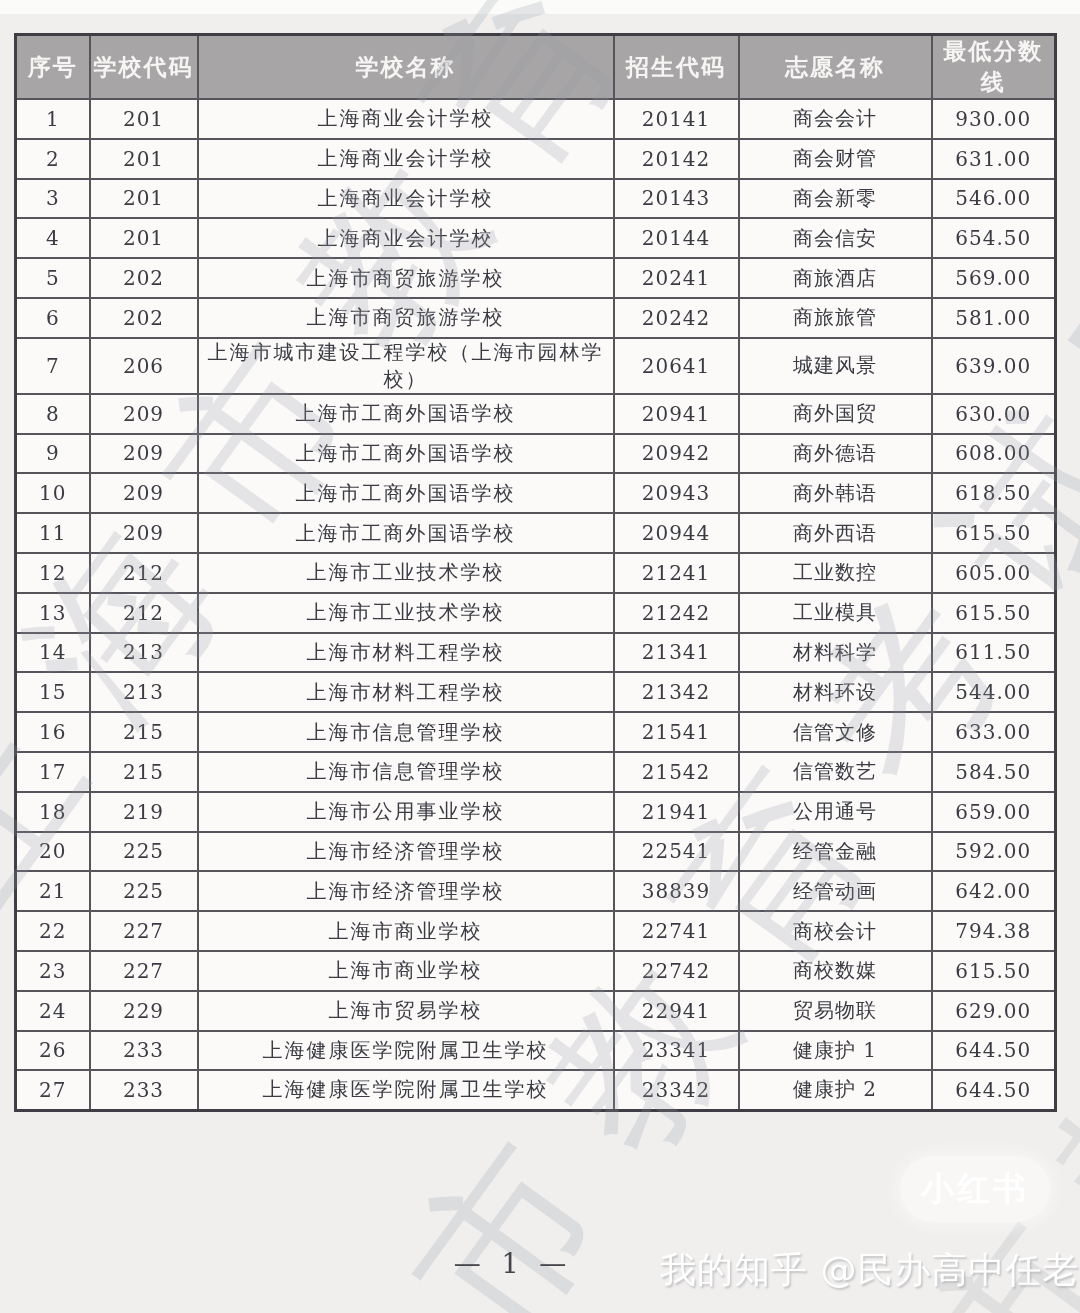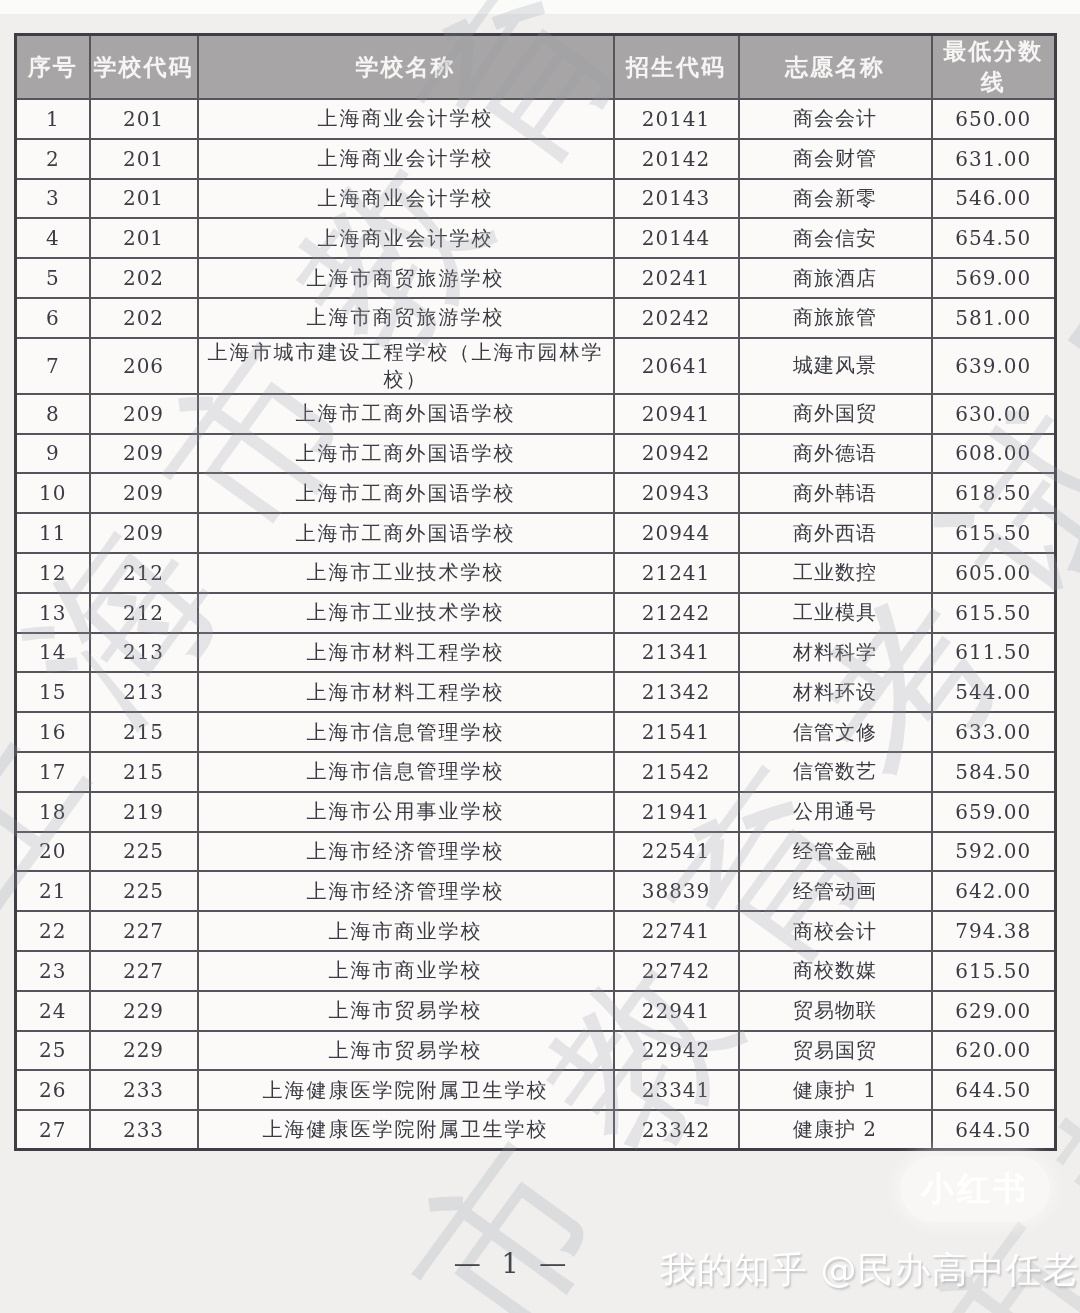--- a/index.html
+++ b/index.html
@@ -135,21 +135,21 @@
         <td>最低分数线</td>
       </tr>
     </thead>
   <tbody>
       <tr>
         <td class="cell-no">1</td>
         <td class="cell-school_code">201</td>
         <td class="cell-school_name">上海商业会计学校</td>
         <td class="cell-admission_code">20141</td>
         <td class="cell-choice_name">商会会计</td>
-        <td class="cell-min_score">650.00</td>
+        <td class="cell-min_score">930.00</td>
       </tr>
       <tr>
         <td class="cell-no">2</td>
         <td class="cell-school_code">201</td>
         <td class="cell-school_name">上海商业会计学校</td>
         <td class="cell-admission_code">20142</td>
         <td class="cell-choice_name">商会财管</td>
         <td class="cell-min_score">631.00</td>
       </tr>
       <tr>
@@ -314,28 +314,20 @@
       </tr>
       <tr>
         <td class="cell-no">24</td>
         <td class="cell-school_code">229</td>
         <td class="cell-school_name">上海市贸易学校</td>
         <td class="cell-admission_code">22941</td>
         <td class="cell-choice_name">贸易物联</td>
         <td class="cell-min_score">629.00</td>
       </tr>
       <tr>
-        <td class="cell-no">25</td>
-        <td class="cell-school_code">229</td>
-        <td class="cell-school_name">上海市贸易学校</td>
-        <td class="cell-admission_code">22942</td>
-        <td class="cell-choice_name">贸易国贸</td>
-        <td class="cell-min_score">620.00</td>
-      </tr>
-      <tr>
         <td class="cell-no">26</td>
         <td class="cell-school_code">233</td>
         <td class="cell-school_name">上海健康医学院附属卫生学校</td>
         <td class="cell-admission_code">23341</td>
         <td class="cell-choice_name">健康护 1</td>
         <td class="cell-min_score">644.50</td>
       </tr>
       <tr>
         <td class="cell-no">27</td>
         <td class="cell-school_code">233</td>

